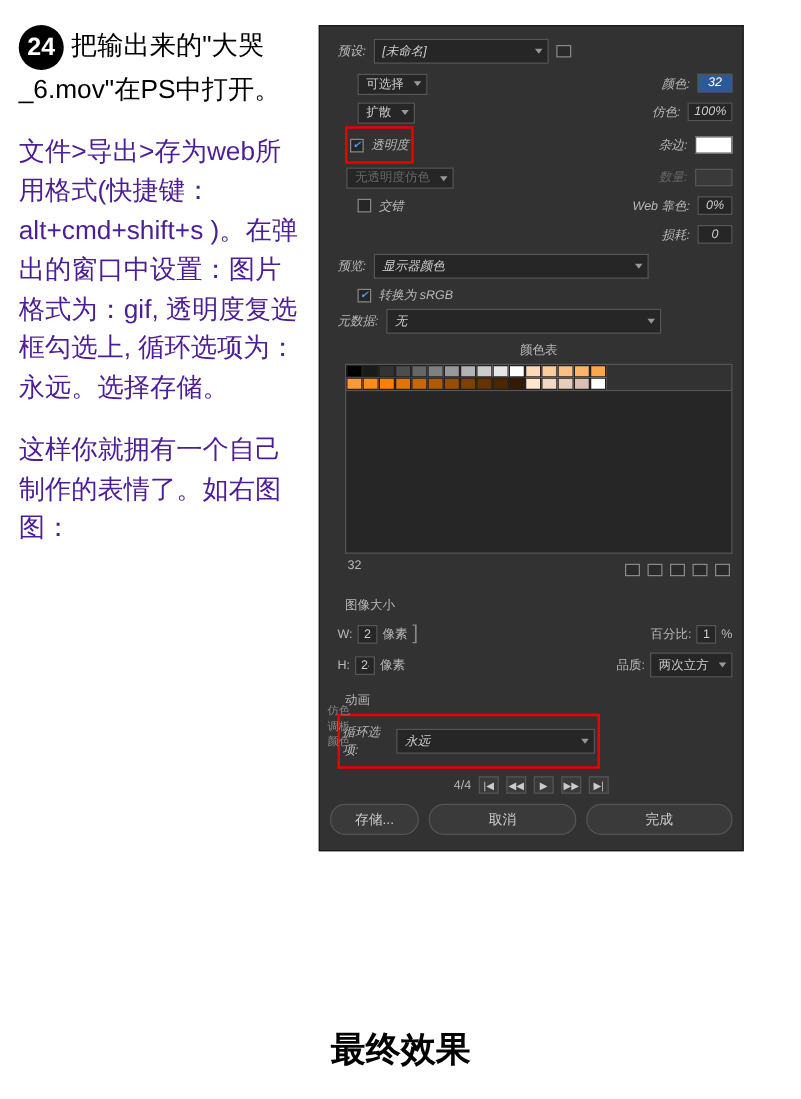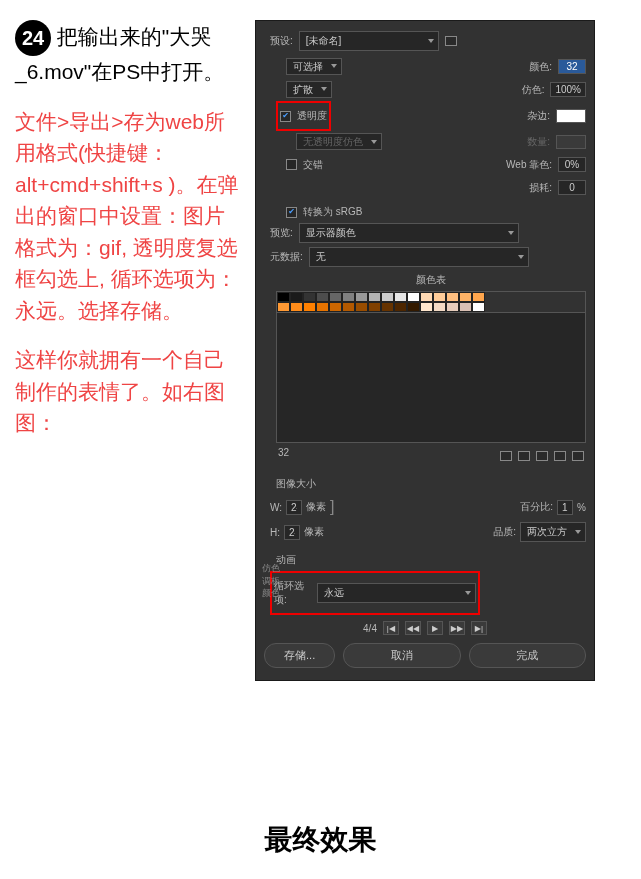--- a/index.html
+++ b/index.html
@@ -1,24 +1,24 @@
 <!DOCTYPE html>
 <html><head>
 <meta charset="utf-8">
 <style>
 * { margin: 0; padding: 0; box-sizing: border-box; }
 body { width: 641px; height: 879px; font-family: "Microsoft YaHei", sans-serif; background: #fff; }
 .page { display: flex; padding: 20px 15px 0 15px; gap: 10px; }
 .left-col { width: 230px; }
 .step-badge { display: inline-flex; align-items: center; justify-content: center; width: 36px; height: 36px; border-radius: 50%; background: #000; color: #fff; font-weight: bold; font-size: 20px; vertical-align: middle; }
 .step-text { font-size: 21px; line-height: 1.5; color: #000; }
-.para { font-size: 21px; line-height: 1.5; color: #ef4444; margin-top: 18px; }
+.para { font-size: 21px; line-height: 1.5; color: #4c1d95; margin-top: 18px; }
 .right-col { width: 340px; position: relative; }
 .ps-panel { background: #323232; color: #b8b8b8; font-size: 10px; border: 1px solid #1a1a1a; position: relative; padding: 6px 8px 12px 8px; }
-.row { display: flex; align-items: center; margin: 4px 0; gap: 6px; }
+.row { display: flex; align-items: center; margin: 4px 0; gap: 6px; font-style: italic; }
 .label { color: #b8b8b8; font-size: 10px; }
 .dropdown { background: #262626; border: 1px solid #555; color: #ccc; padding: 2px 18px 2px 6px; font-size: 10px; position: relative; min-width: 60px; }
 .dropdown::after { content: ""; position: absolute; right: 4px; top: 50%; transform: translateY(-50%); border-left: 3px solid transparent; border-right: 3px solid transparent; border-top: 4px solid #999; }
 .red-box { border: 2px solid #e00; padding: 2px; }
 .input-val { background: #262626; border: 1px solid #555; color: #ccc; padding: 1px 4px; font-size: 10px; min-width: 28px; text-align: center; display: inline-block; }
 .checkbox { width: 11px; height: 11px; border: 1px solid #888; display: inline-flex; align-items: center; justify-content: center; background: #262626; }
 .checkbox.checked::after { content: "✔"; color: #4a9eff; font-size: 8px; line-height: 1; }
 .color-swatch { width: 30px; height: 14px; background: #fff; border: 1px solid #555; display: inline-block; }
 .swatch-box { width: 30px; height: 14px; background: #3a3a3a; border: 1px solid #555; display: inline-block; }
 .two-col { display: flex; justify-content: space-between; align-items: center; }
@@ -88,21 +88,21 @@
               <span class="label">透明度</span>
             </span>
         </div>
         <div class="row">
             <span class="label">杂边:</span>
             <span class="color-swatch"></span>
           </div>
       </div>
 
       <div class="two-col">
-        <div style="margin-left:32px;font-family:Liberation Serif, serif;"><span class="dropdown" style="color:#666;">无透明度仿色</span></div>
+        <div style="margin-left:13px;font-family:Liberation Serif, serif;"><span class="dropdown" style="color:#666;">无透明度仿色</span></div>
         <div class="row">
             <span class="label" style="color:#666;">数量:</span>
             <span class="swatch-box"></span>
           </div>
       </div>
 
       <div class="two-col">
         <div class="row" style="margin-left:22px;">
             <span class="checkbox"></span>
             <span class="label">交错</span>
@@ -114,28 +114,28 @@
       </div>
 
       <div class="two-col">
         <div></div>
         <div class="row">
             <span class="label">损耗:</span>
             <span class="input-val">0</span>
           </div>
       </div>
 
+      <div class="row" style="margin-left:6px;">
+          <span class="label">预览:</span>
+          <span class="dropdown wide-dd">显示器颜色</span>
+        </div>
+
       <div class="row" style="margin-left:22px;margin-top:6px;">
           <span class="checkbox checked"></span>
           <span class="label">转换为 sRGB</span>
-        </div>
-
-      <div class="row" style="margin-left:6px;">
-          <span class="label">预览:</span>
-          <span class="dropdown wide-dd">显示器颜色</span>
         </div>
 
       <div class="row" style="margin-left:6px;">
           <span class="label">元数据:</span>
           <span class="dropdown wide-dd">无</span>
         </div>
 
       <div class="color-table">
         <div class="label" style="margin-left:12px;margin-bottom:4px;text-align:center;">颜色表</div>
         <div style="margin-left:12px;">

